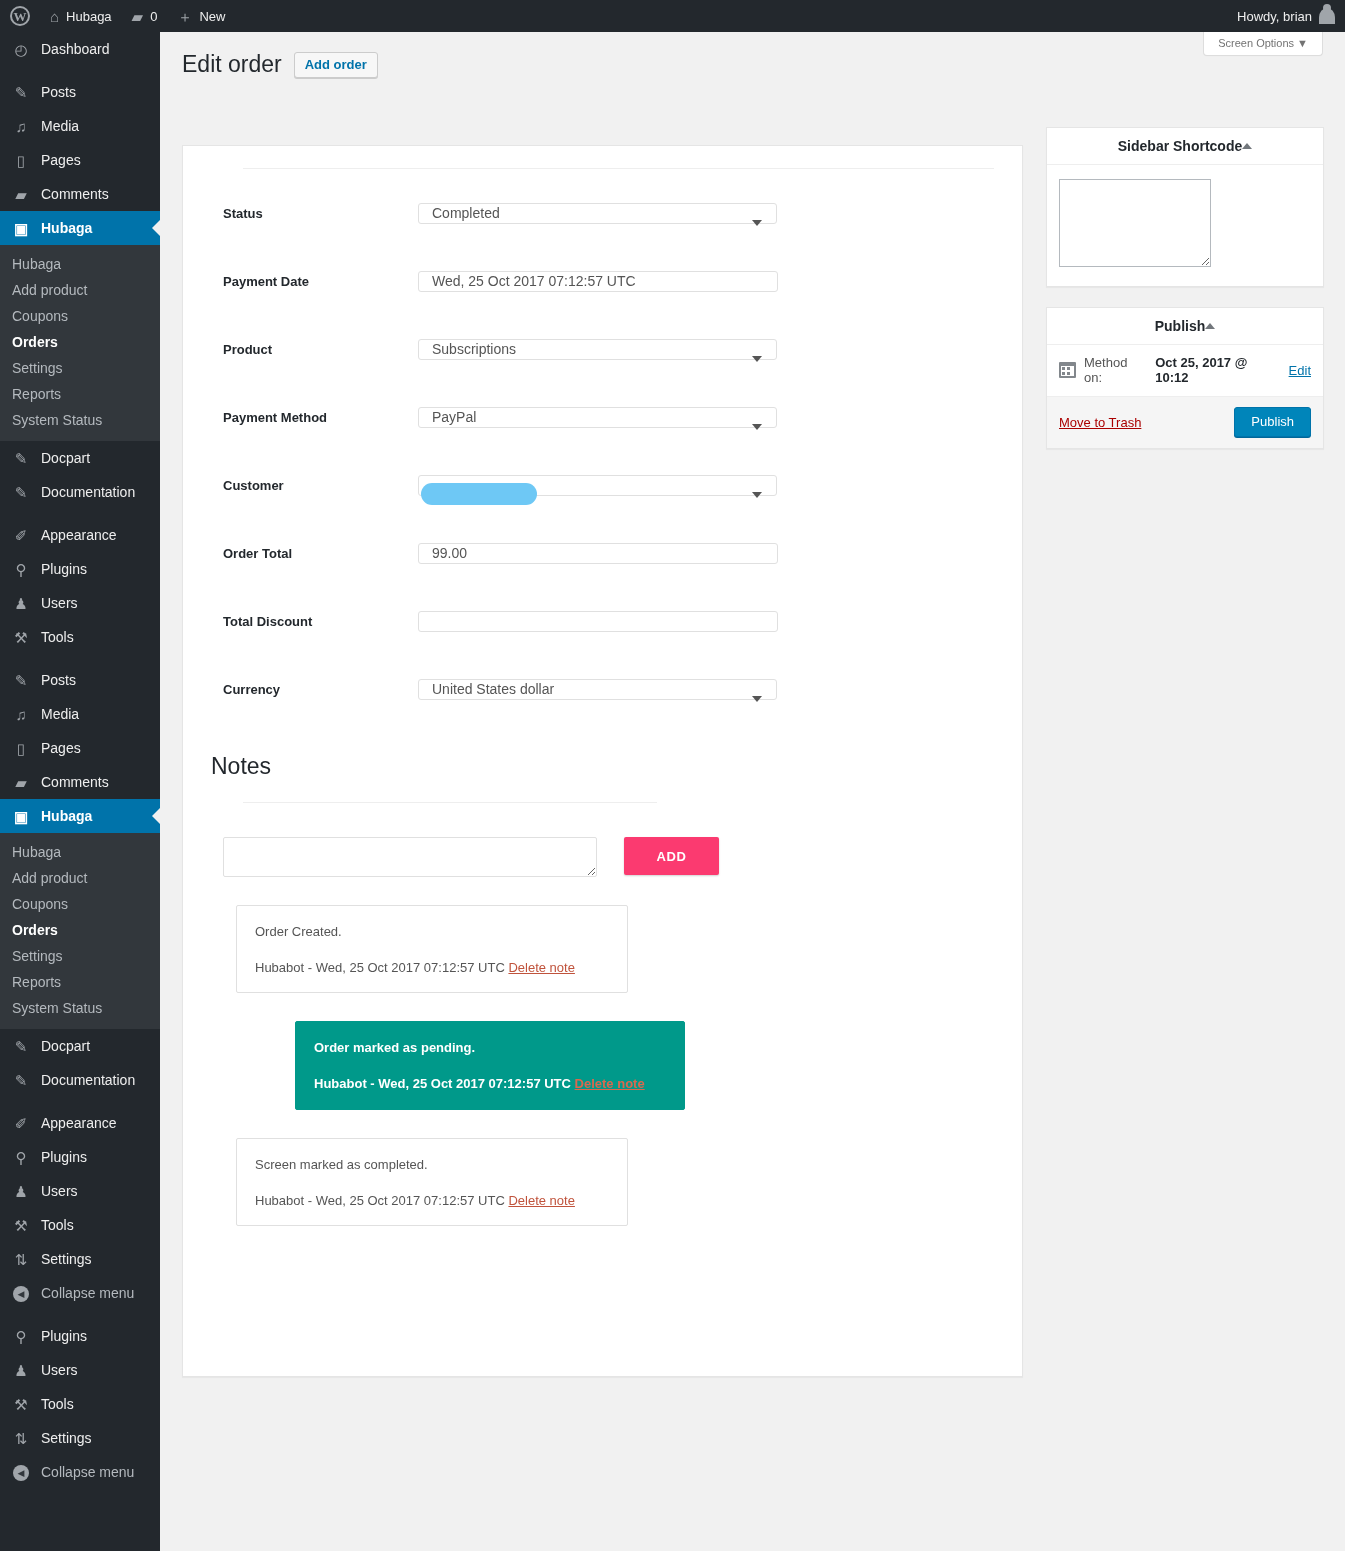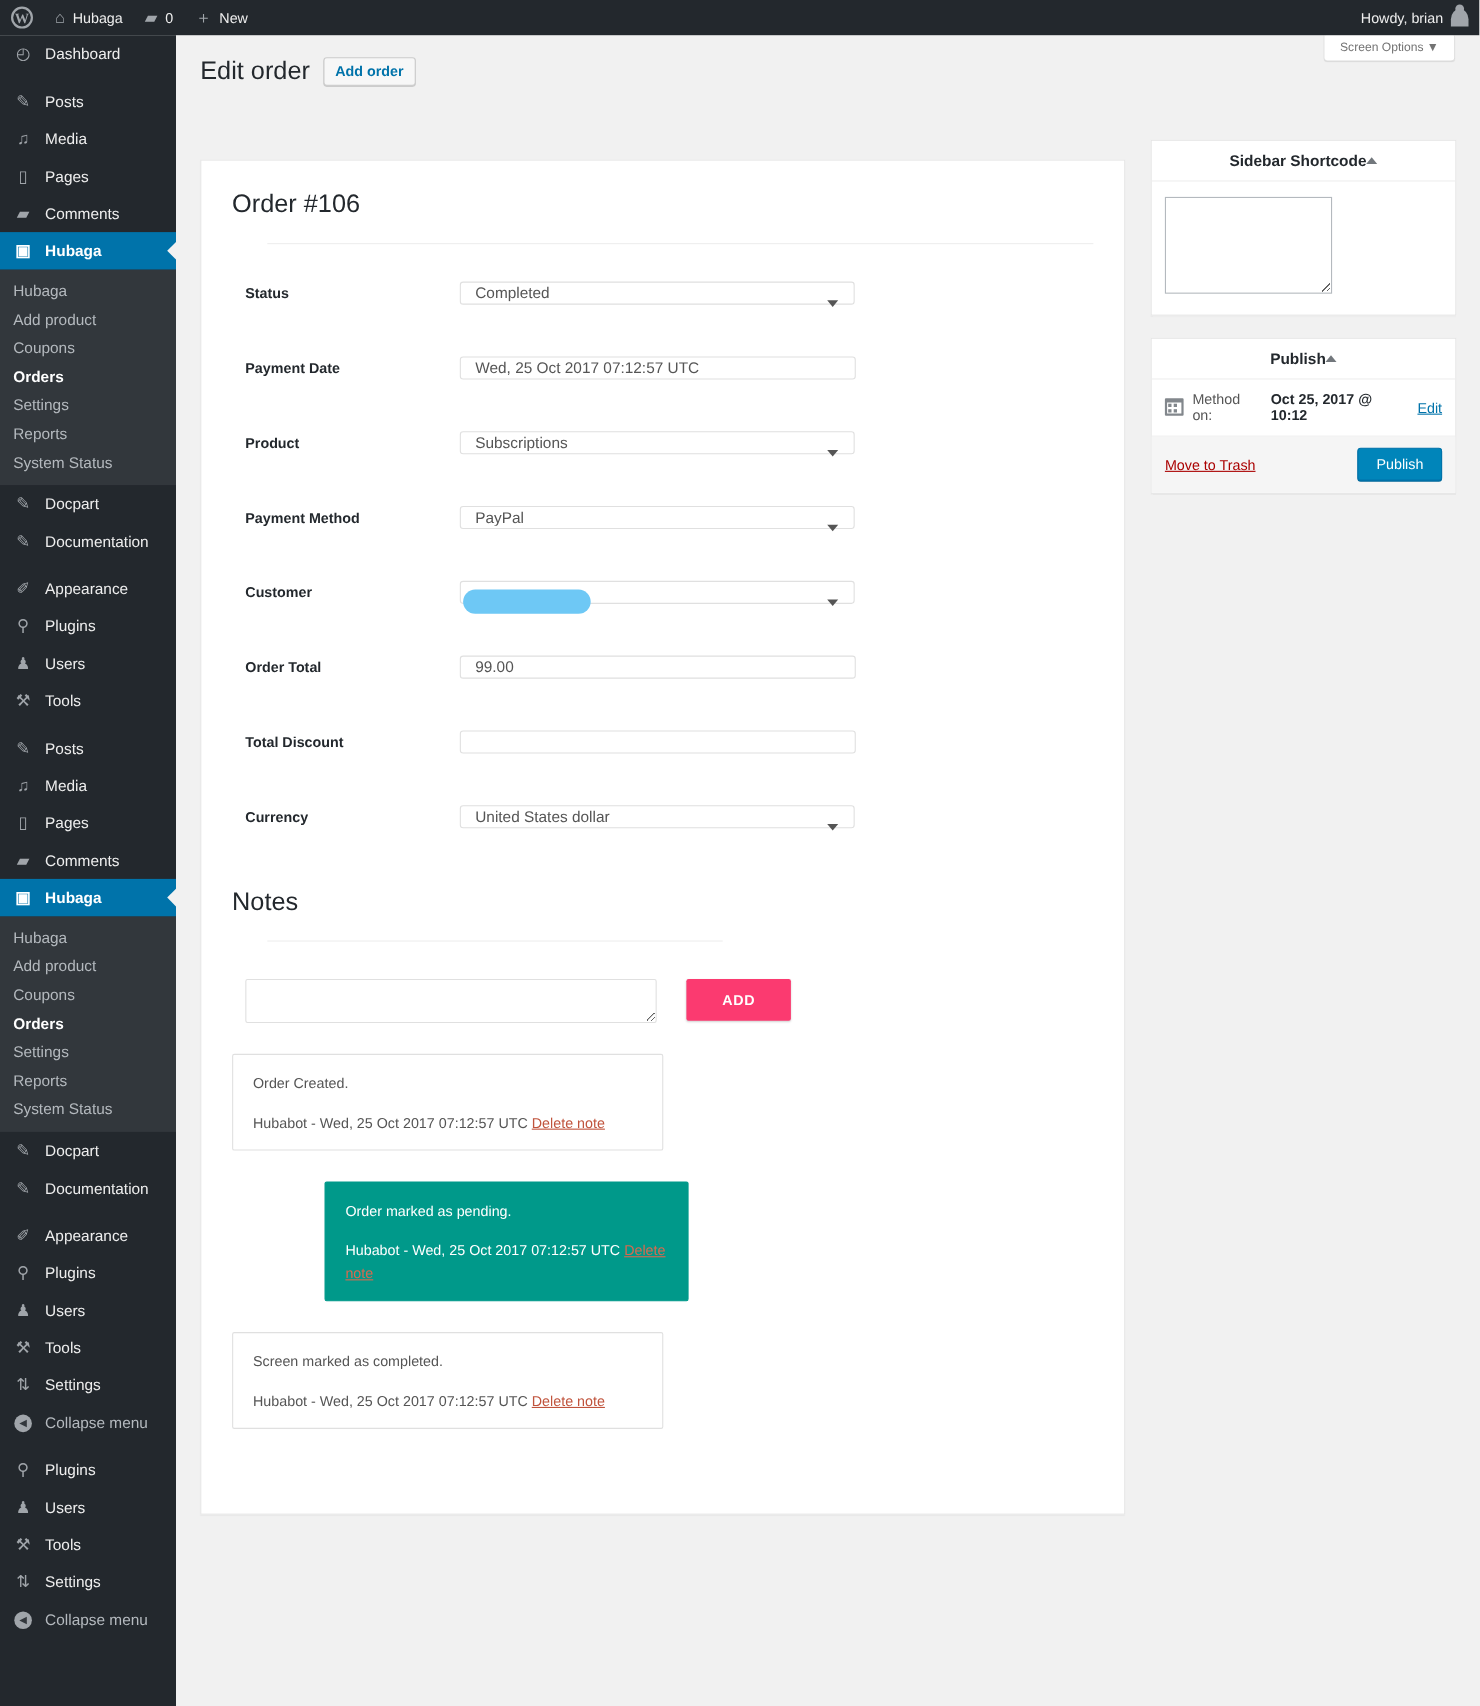--- a/index.html
+++ b/index.html
@@ -190,24 +190,25 @@
     box-shadow:0 1px 2px rgba(0,0,0,.18);
     font-family:"Liberation Sans", sans-serif;
   }
 
   .note{
     margin-top:28px; padding:16px 18px 14px 18px;
     width:392px;
     border:1px solid #e0e0e0; border-radius:2px;
     background:#fff; color:#555; font-size:13px;
     line-height:1.55;
+    margin-left:25px;
   }
   .note.teal{
     background:#00998a; border-color:#00998a; color:#fff;
-    margin-left:84px; width:331px;
+    margin-left:84px; width:390px;font-weight:bold;
   }
   .note-meta{ margin-top:16px; }
   .delete-note{
     color:#c0533c; text-decoration:underline; cursor:pointer;
   }
   .note.teal .delete-note{ color:#d9694f; }
 
   
   #postbox-side{
     position:absolute; top:95px; left:886px; width:278px;
@@ -474,21 +475,20 @@
     </div>
   </div>
 
   <div class="page-head">
     <h1 class="page-title">Edit order</h1>
     <span class="page-title-action">Add order</span>
   </div>
 
   <div id="postbody">
 
-    <h2 class="section-title">Order #106</h2>
     <hr class="section-rule">
 
     <table class="form-table">
       <tbody>
           <tr>
         <th>Status</th>
         <td>
           <span class="wrap-select">
             <select class="f">
               <option>Completed</option>

